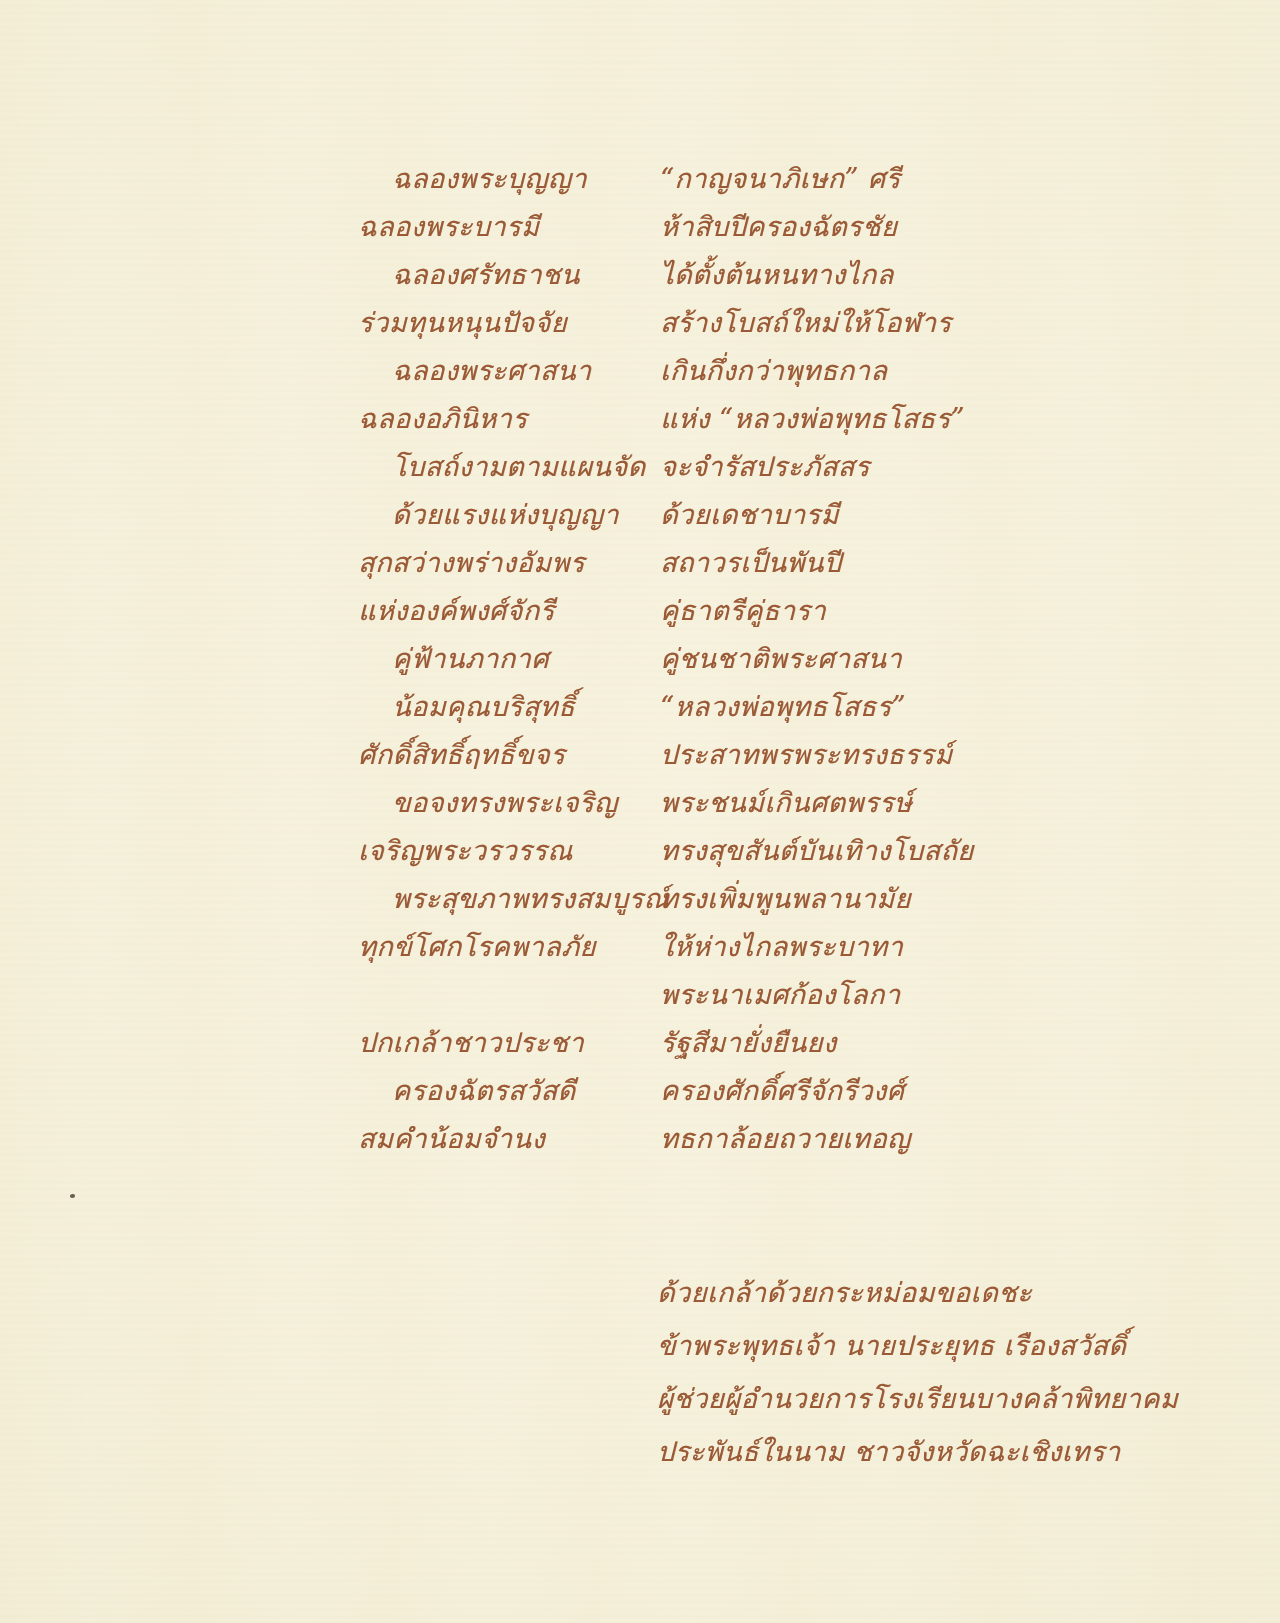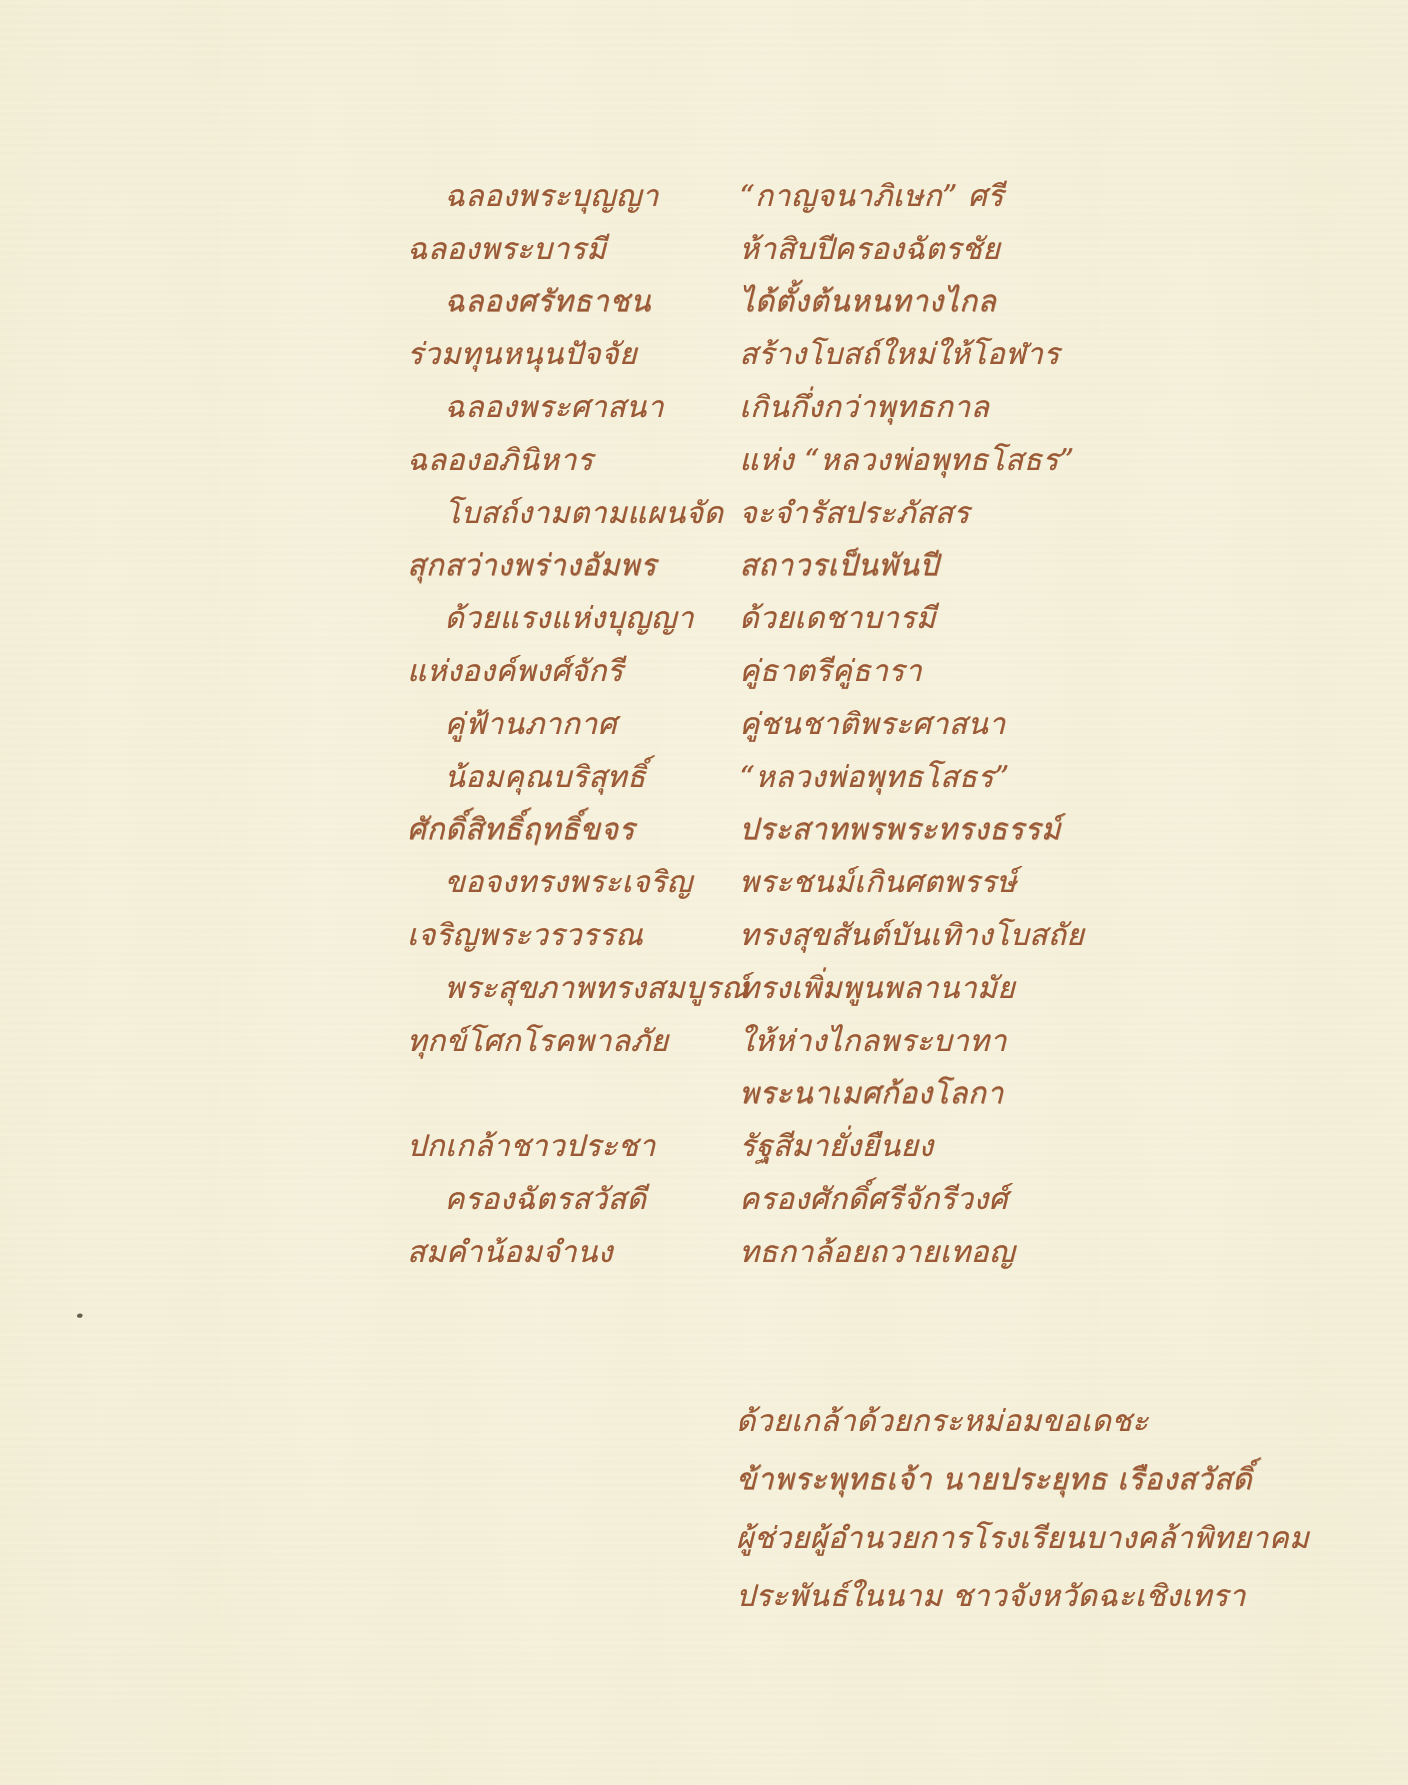--- a/index.html
+++ b/index.html
@@ -24,21 +24,21 @@
         rgba(255, 255, 250, 0.04) 90px,
         rgba(228, 220, 185, 0.05) 200px),
       radial-gradient(ellipse at 50% 45%,
         #f7f2de 0%, #f5f0da 60%, #f2edd5 100%);
     font-family: "DejaVu Serif", "Liberation Serif", serif;
     font-style: italic;
   }
   .poem {
     position: absolute;
     top: 158px;
-    left: 12px;
+    left: 0;
     width: 1136px;
   }
   .poem-row {
     position: relative;
     height: 48px;
   }
   .hemistich {
     position: absolute;
     top: 0;
     white-space: nowrap;
@@ -47,21 +47,21 @@
     color: #9b5a35;
     text-shadow: 0.4px 0.3px 0.3px rgba(134, 66, 30, 0.55);
     letter-spacing: 0.5px;
   }
   .hemistich.left { left: 358px; }
   .poem-row.indent .hemistich.left { left: 392px; }
   .hemistich.right { left: 660px; }
   .closing {
     position: absolute;
     top: 1272px;
-    left: 12px;
+    left: 0;
     width: 1140px;
   }
   .closing-row {
     position: relative;
     height: 53px;
   }
   .closing-line {
     position: absolute;
     left: 657px;
     top: 0;
@@ -109,27 +109,27 @@
         <span class="hemistich right">เกินกึ่งกว่าพุทธกาล</span>
       </div>
       <div class="poem-row">
         <span class="hemistich left">ฉลองอภินิหาร</span>
         <span class="hemistich right">แห่ง “หลวงพ่อพุทธโสธร”</span>
       </div>
       <div class="poem-row indent">
         <span class="hemistich left">โบสถ์งามตามแผนจัด</span>
         <span class="hemistich right">จะจำรัสประภัสสร</span>
       </div>
+      <div class="poem-row indent">
+        <span class="hemistich left">ด้วยแรงแห่งบุญญา</span>
+        <span class="hemistich right">ด้วยเดชาบารมี</span>
+      </div>
       <div class="poem-row">
         <span class="hemistich left">สุกสว่างพร่างอัมพร</span>
         <span class="hemistich right">สถาวรเป็นพันปี</span>
-      </div>
-      <div class="poem-row indent">
-        <span class="hemistich left">ด้วยแรงแห่งบุญญา</span>
-        <span class="hemistich right">ด้วยเดชาบารมี</span>
       </div>
       <div class="poem-row">
         <span class="hemistich left">แห่งองค์พงศ์จักรี</span>
         <span class="hemistich right">คู่ธาตรีคู่ธารา</span>
       </div>
       <div class="poem-row indent">
         <span class="hemistich left">คู่ฟ้านภากาศ</span>
         <span class="hemistich right">คู่ชนชาติพระศาสนา</span>
       </div>
       <div class="poem-row indent">

